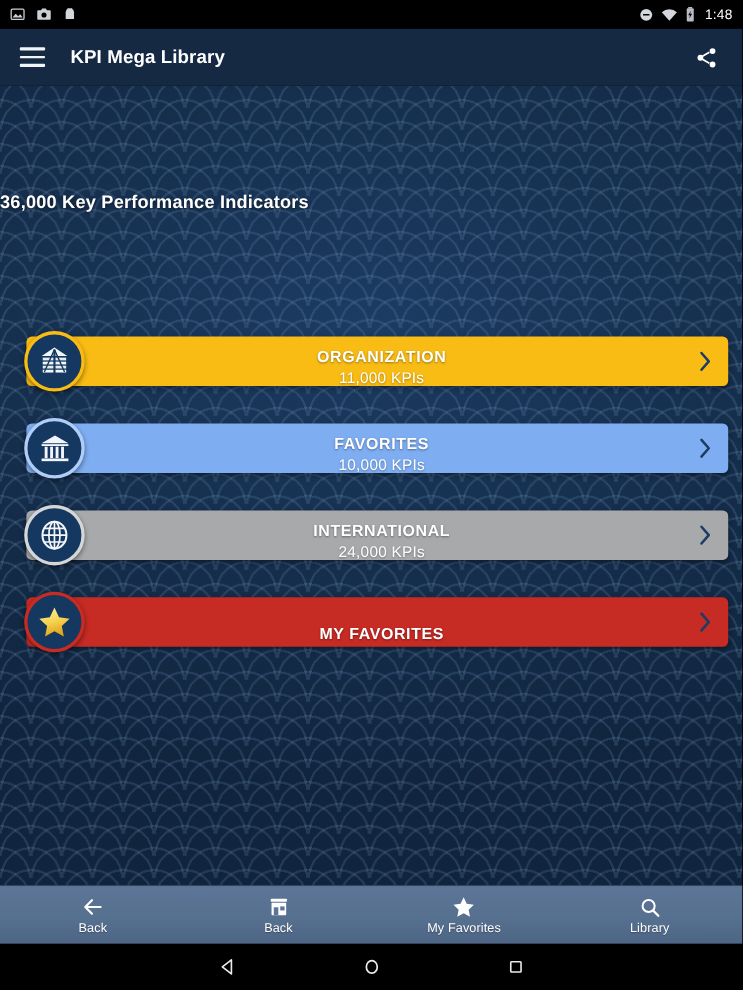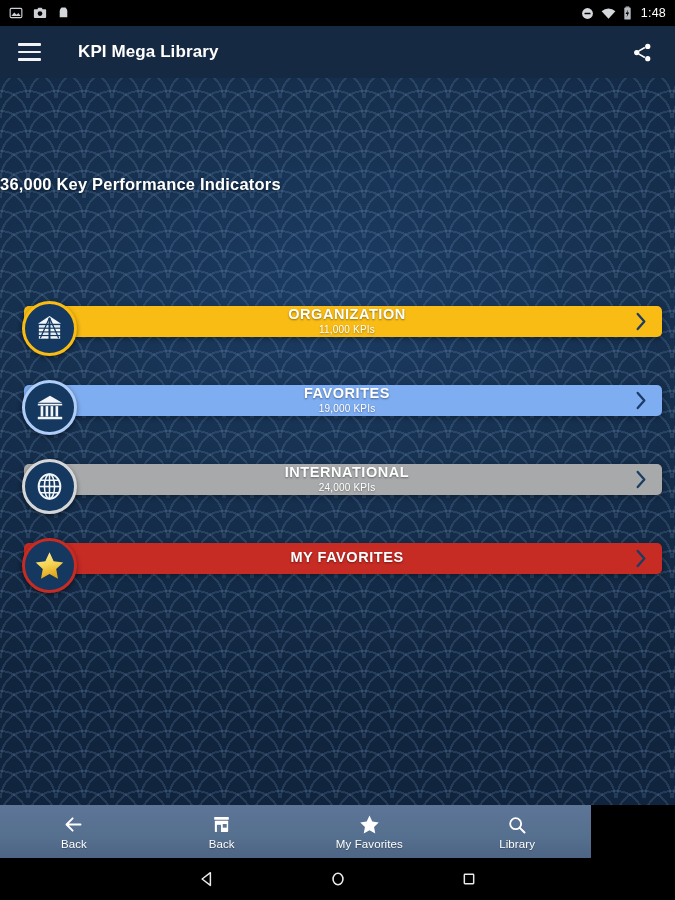--- a/index.html
+++ b/index.html
@@ -78,21 +78,21 @@
     display: block;
     height: 2.5px;
     width: 23px;
     background: #f2f4f7;
     border-radius: 1px;
   }
   #app-title {
     color: #ffffff;
     font-size: 17px;
     font-weight: bold;
-    margin-left: 32px;
+    margin-left: 18px;
     letter-spacing: 0.1px;
     white-space: nowrap;
   }
   #share-button {
     margin-left: auto;
     width: 30px; height: 30px;
     display: flex; align-items: center; justify-content: center;
     cursor: pointer;
   }
 
@@ -150,44 +150,44 @@
     left: 24px;
     width: 638px;
     height: 45px;
     z-index: 4;
     cursor: pointer;
   }
   .cat-bar {
     position: absolute;
     left: 0; top: 0;
     width: 638px;
-    height: 31px;
+    height: 45px;
     border-radius: 5px;
     display: flex;
-    align-items: center;
+    align-items: flex-end;
     box-shadow: 0 2px 5px rgba(0,0,0,0.35);
   }
   .cat-text {
     flex: 1;
     text-align: center;
     padding-left: 38px;
     padding-right: 30px;
     line-height: 1.08;
   }
   .cat-title {
     display: block;
     font-size: 14.5px;
     font-weight: bold;
     letter-spacing: 0.55px;
     color: #ffffff;
     text-shadow: 0 1px 2px rgba(0,0,0,0.42);
   }
   .cat-sub {
     display: block;
-    font-size: 10px;
+    font-size: 14px;
     color: #ffffff;
     letter-spacing: 0.2px;
     margin-top: 2px;
     text-shadow: 0 1px 2px rgba(0,0,0,0.35);
   }
   .cat-chevron {
     position: absolute;
     right: 12px;
     top: 50%;
     transform: translateY(-50%);
@@ -206,21 +206,21 @@
     align-items: center;
     justify-content: center;
     box-shadow: 0 2px 5px rgba(0,0,0,0.45);
     z-index: 6;
   }
 
   
   #bottom-nav {
     position: absolute;
     top: 805px; left: 0;
-    width: 591px;
+    width: 675px;
     height: 53px;
     background: linear-gradient(180deg, #5d7597 0%, #56708f 55%, #4e6585 100%);
     display: flex;
     z-index: 20;
     border-top: 1px solid rgba(255,255,255,0.10);
   }
   .nav-item {
     flex: 1;
     display: flex;
     flex-direction: column;
@@ -342,21 +342,21 @@
           <rect x="15" y="5" width="2" height="22" fill="#14385f"></rect>
           <path d="M16 5L6.5 26M16 5l9.5 21" stroke="#14385f" stroke-width="1.3" fill="none"></path>
         </svg>
       </div>
     </div>
 
     <div class="cat-row" style="top:307px">
       <div class="cat-bar" style="background:#7eadf2">
         <div class="cat-text">
           <span class="cat-title">FAVORITES</span>
-          <span class="cat-sub">19,000 KPIs</span>
+          <span class="cat-sub">10,000 KPIs</span>
         </div>
         <div class="cat-chevron">
           <svg width="13" height="19" viewBox="0 0 12 20">
               <path d="M2 2l7 8-7 8" stroke="#1b3c63" stroke-width="2.4" fill="none" stroke-linecap="round" stroke-linejoin="round"></path>
             </svg>
         </div>
       </div>
       <div class="cat-badge" style="border:3px solid #aecdf8">
         <svg width="30" height="30" viewBox="0 0 32 32">
           <path d="M16 3L3 10.5h26z" fill="#f2f6fb"></path>

